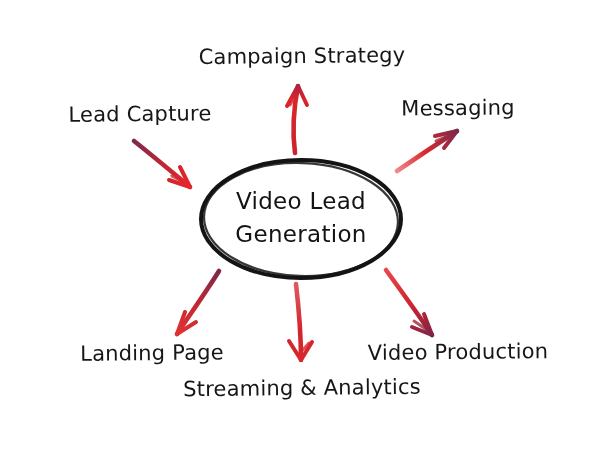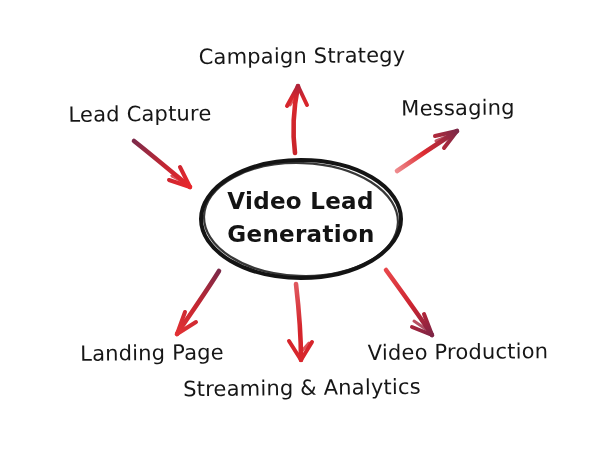--- a/index.html
+++ b/index.html
@@ -25,25 +25,25 @@
     white-space: nowrap;
     color: #161616;
     font-size: 21px;
     font-weight: 500;
     letter-spacing: 0.2px;
   }
   .center-label {
     position: absolute;
     left: 301px; top: 218px;
     transform: translate(-50%, -50%);
-    text-align: left;
+    text-align: center;
     white-space: pre-line;
     color: #141414;
     font-size: 23px;
-    font-weight: 700;
+    font-weight: 400;
     line-height: 1.45;
     letter-spacing: 0.3px;
   }
 </style>
 </head>
 <body>
 
 <div class="stage">
 
   <svg class="diagram-canvas" viewBox="0 0 600 450" aria-hidden="true">

